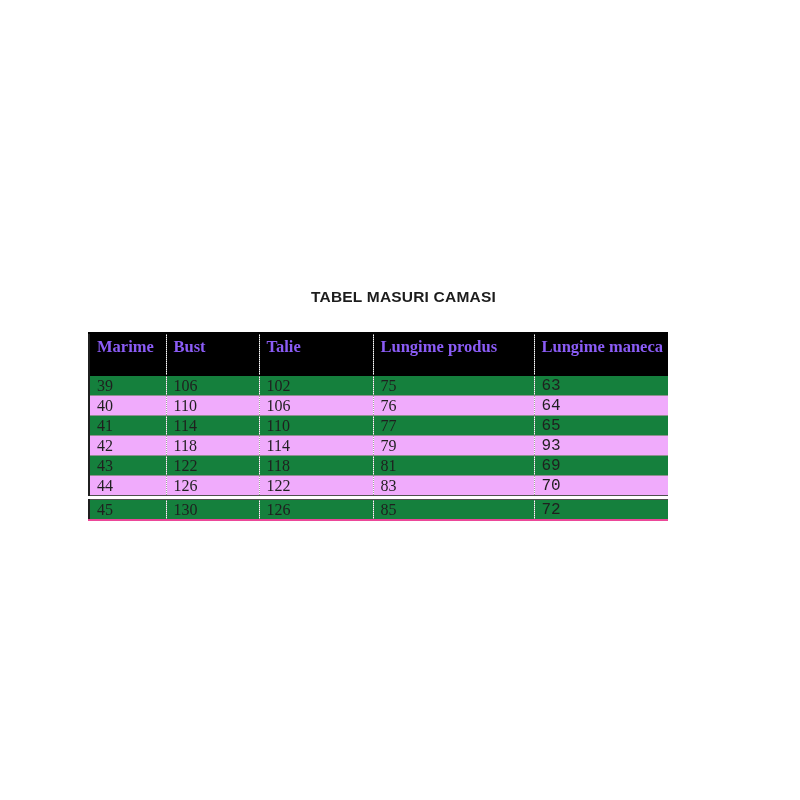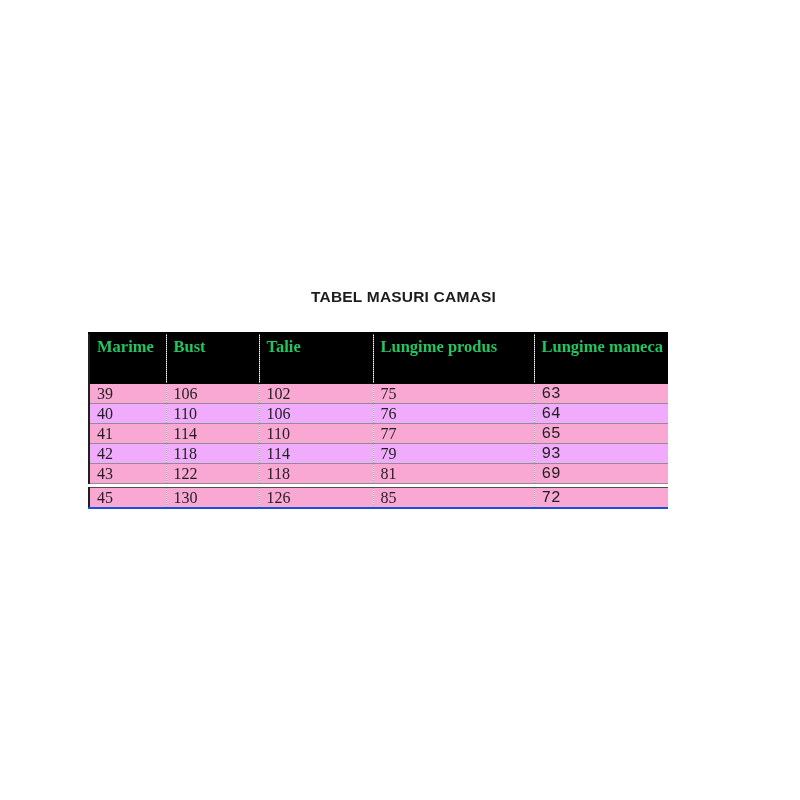--- a/index.html
+++ b/index.html
@@ -31,26 +31,26 @@
     position: absolute;
     top: 332px;
     left: 88px;
     width: 631px;
     border-collapse: collapse;
     table-layout: fixed;
     font-family: "Liberation Serif", serif;
   }
   table.size-table th {
     background: #000000;
-    color: #22c55e;
+    color: #8b5cf6;
     font-weight: bold;
     text-align: left;
     vertical-align: top;
     height: 38px;
-    padding: 3px 0 8px 7px;
+    padding: 3px 0 0 7px;
     font-size: 16.5px;
     border-top: 2px solid #000000;
     border-bottom: 1px solid #000000;
     overflow: hidden;
     white-space: nowrap;
   }
   table.size-table th:not(:last-child) {
     border-right: 1px dotted #8a8a8a;
   }
   table.size-table th:first-child  { border-left: 2px solid #1f1f1f; }
@@ -64,35 +64,35 @@
     vertical-align: middle;
     overflow: hidden;
     white-space: nowrap;
     border-bottom: 1px solid #8f8f8f;
   }
   table.size-table td:not(:last-child) {
     border-right: 1px dotted #a0a0a0;
   }
   table.size-table tr td:first-child { border-left: 2px solid #1f1f1f; }
   table.size-table tr td:last-child  { border-right: 2px solid #1f1f1f; font-family: Liberation Mono, monospace; }
-  tr.stripe-gray td  { background: #f9a8d4; }
+  tr.stripe-gray td  { background: #15803d; }
   tr.stripe-white td { background: #f0abfc; }
   
   tr.pre-gap td { border-bottom: 1px solid #4f4f4f; }
   
   tr.gap-row td {
     height: 3px;
     padding: 0;
     background: #ffffff;
     border: none !important;
   }
   
   tr.last-row td {
     border-top: 1px solid #4f4f4f;
-    border-bottom: 2px solid #1d4ed8;
+    border-bottom: 2px solid #ec4899;
     margin-left: 48px;
   }
 </style>
 </head>
 <body>
 
 <div class="canvas">
 
   <div class="doc-title">TABEL MASURI CAMASI</div>
 
@@ -142,20 +142,27 @@
         <td>79</td>
         <td>93</td>
       </tr>
       <tr class="stripe-gray">
         <td>43</td>
         <td>122</td>
         <td>118</td>
         <td>81</td>
         <td>69</td>
       </tr>
+      <tr class="stripe-white pre-gap">
+        <td>44</td>
+        <td>126</td>
+        <td>122</td>
+        <td>83</td>
+        <td>70</td>
+      </tr>
       <tr class="gap-row">
         <td colspan="5"></td>
       </tr>
       <tr class="stripe-gray last-row">
         <td>45</td>
         <td>130</td>
         <td>126</td>
         <td>85</td>
         <td>72</td>
       </tr>

